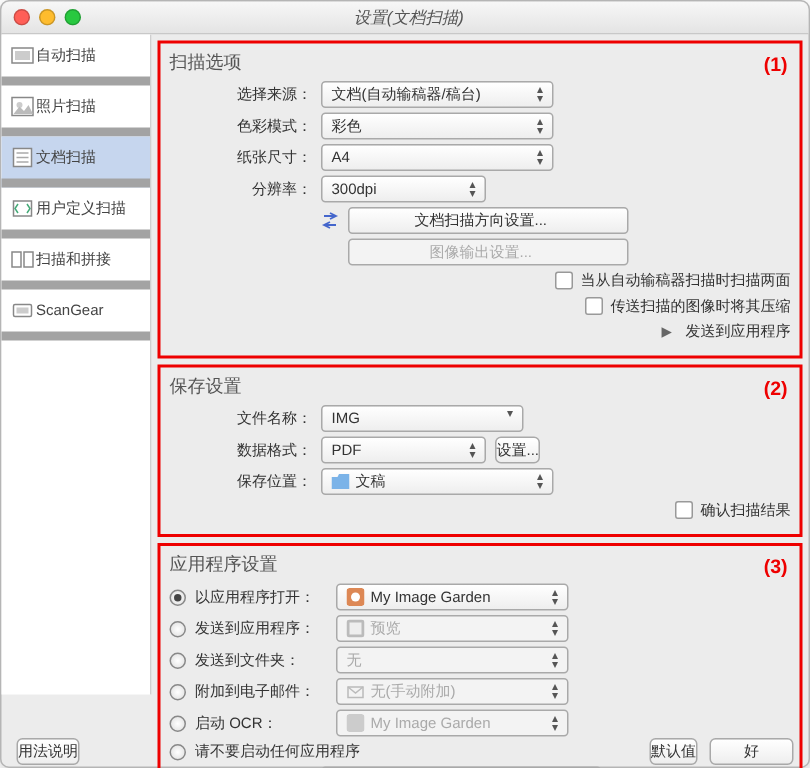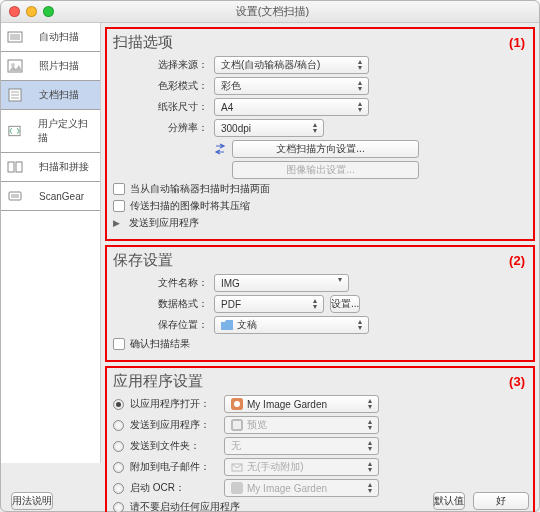--- a/index.html
+++ b/index.html
@@ -1,41 +1,41 @@
 <!DOCTYPE html>
 <html><head>
 <meta charset="utf-8">
 <style>
   * { box-sizing: border-box; margin: 0; padding: 0; }
   body { font-family: "Lucida Grande","Helvetica Neue",Arial,sans-serif; font-size: 11px; color: #333; background: #fff; }
   .window { width: 540px; height: 512px; background: #ececec; border: 1px solid #b5b5b5; border-radius: 6px; box-shadow: 0 4px 12px rgba(0,0,0,0.2); position: relative; }
-  .titlebar { height: 22px; display: flex; align-items: center; padding: 0 8px; border-bottom: 1px solid #c8c8c8; background: linear-gradient(#f7f7f7,#e4e4e4); border-radius: 6px 6px 0 0; }
+  .titlebar { height: 22px; display: flex; align-items: center; padding: 0 8px; border-bottom: 1px solid #c8c8c8; background: linear-gradient(#f7f7f7,#e4e4e4); border-radius: 6px 6px 0 0; font-style: italic; }
   .traffic { display: flex; gap: 6px; }
   .tl { width: 11px; height: 11px; border-radius: 50%; border: 0.5px solid rgba(0,0,0,0.2); }
   .tl.r { background: #ff5f57; } .tl.y { background: #febc2e; } .tl.g { background: #28c840; }
   .title { flex: 1; text-align: center; font-size: 11px; color: #555; margin-left: -40px; }
   .body { display: flex; height: 440px; }
   .sidebar { width: 100px; background: #fff; border-right: 1px solid #cfcfcf; }
-  .side-item { display: flex; align-items: center; gap: 16px; padding: 7px 6px; border-bottom: 1px solid #a3a3a3; font-size: 10px; color: #444; cursor: pointer; }
+  .side-item { display: flex; align-items: center; gap: 1px; padding: 7px 6px; border-bottom: 6px solid #a3a3a3; font-size: 10px; color: #444; cursor: pointer; }
   .side-item.sel { background: #c6d6ee; }
   .side-ico { width: 16px; height: 14px; }
   .content { flex: 1; padding: 4px 4px 0 4px; position: relative; }
   .redbox { border: 2px solid #e00; margin-bottom: 4px; padding: 4px 6px 6px 6px; position: relative; }
   .rednum { position: absolute; top: 6px; right: 8px; color: #e00; font-weight: bold; font-size: 13px; }
-  .group-title { font-size: 15px; color: #555; margin-bottom: 4px; }
+  .group-title { font-size: 12px; color: #555; margin-bottom: 4px; }
   .row { display: flex; align-items: center; margin: 3px 0; gap: 6px; }
   .lbl { width: 95px; text-align: right; font-size: 10px; color: #333; }
   .select, .combo, .btn-wide { height: 18px; border: 1px solid #a9a9a9; border-radius: 3px; background: linear-gradient(#fff,#eee); font-size: 10px; padding: 0 16px 0 6px; display: flex; align-items: center; position: relative; }
   .select { width: 155px; }
   .select.sm { width: 110px; }
   .combo { width: 135px; }
   .sel-arrows { position: absolute; right: 3px; top: 2px; width: 10px; font-size: 8px; line-height: 6px; color: #555; text-align: center; }
   .btn-wide { width: 187px; justify-content: center; cursor: pointer; }
   .btn-sm { height: 18px; border: 1px solid #a9a9a9; border-radius: 4px; background: linear-gradient(#fff,#eee); font-size: 10px; padding: 0 0; display: inline-flex; align-items: center; cursor: pointer; }
-  .cb-row { display: flex; align-items: center; gap: 5px; margin: 3px 0; font-size: 10px; }
+  .cb-row { display: flex; align-items: center; gap: 5px; margin: 3px 0; font-size: 10px; justify-content: flex-end; }
   .cb { width: 12px; height: 12px; border: 1px solid #999; background: #fff; border-radius: 2px; }
   .radio { width: 11px; height: 11px; border: 1px solid #888; border-radius: 50%; background: radial-gradient(#fff,#ddd); display: inline-block; position: relative; }
   .radio.on::after { content:''; position:absolute; top:2px; left:2px; width:5px; height:5px; border-radius:50%; background:#444; }
   .tri { display: inline-block; margin-right: 4px; color: #666; font-size: 9px; }
   .dis { color: #aaa; }
   .select.dis, .btn-wide.dis { background: #f3f3f3; color: #aaa; }
   .folder-ico { width: 12px; height: 10px; display: inline-block; margin-right: 4px; }
   .app-ico { width: 12px; height: 12px; display: inline-block; margin-right: 4px; border-radius: 2px; }
   .footer { position: absolute; bottom: 1px; left: 0; right: 0; display: flex; padding: 0 10px; gap: 8px; }
   .spacer { flex: 1; }

